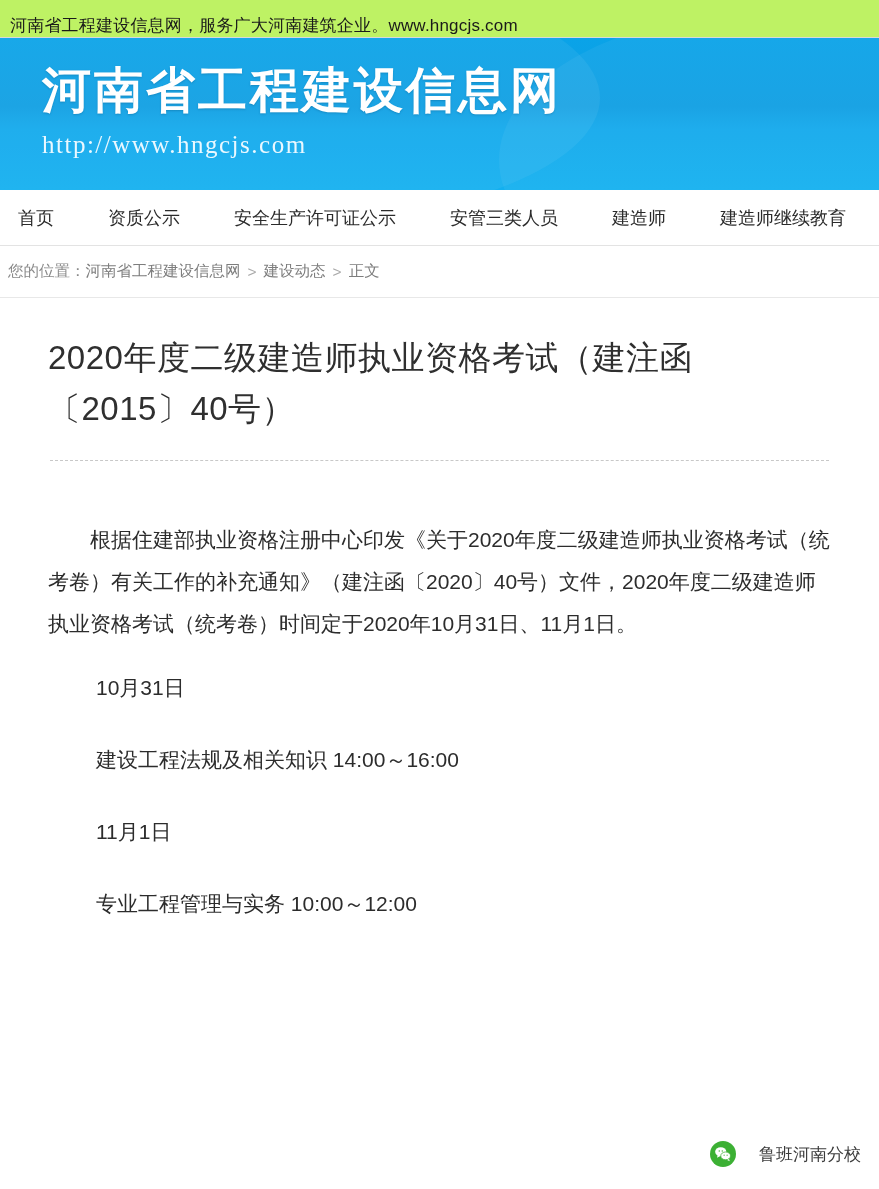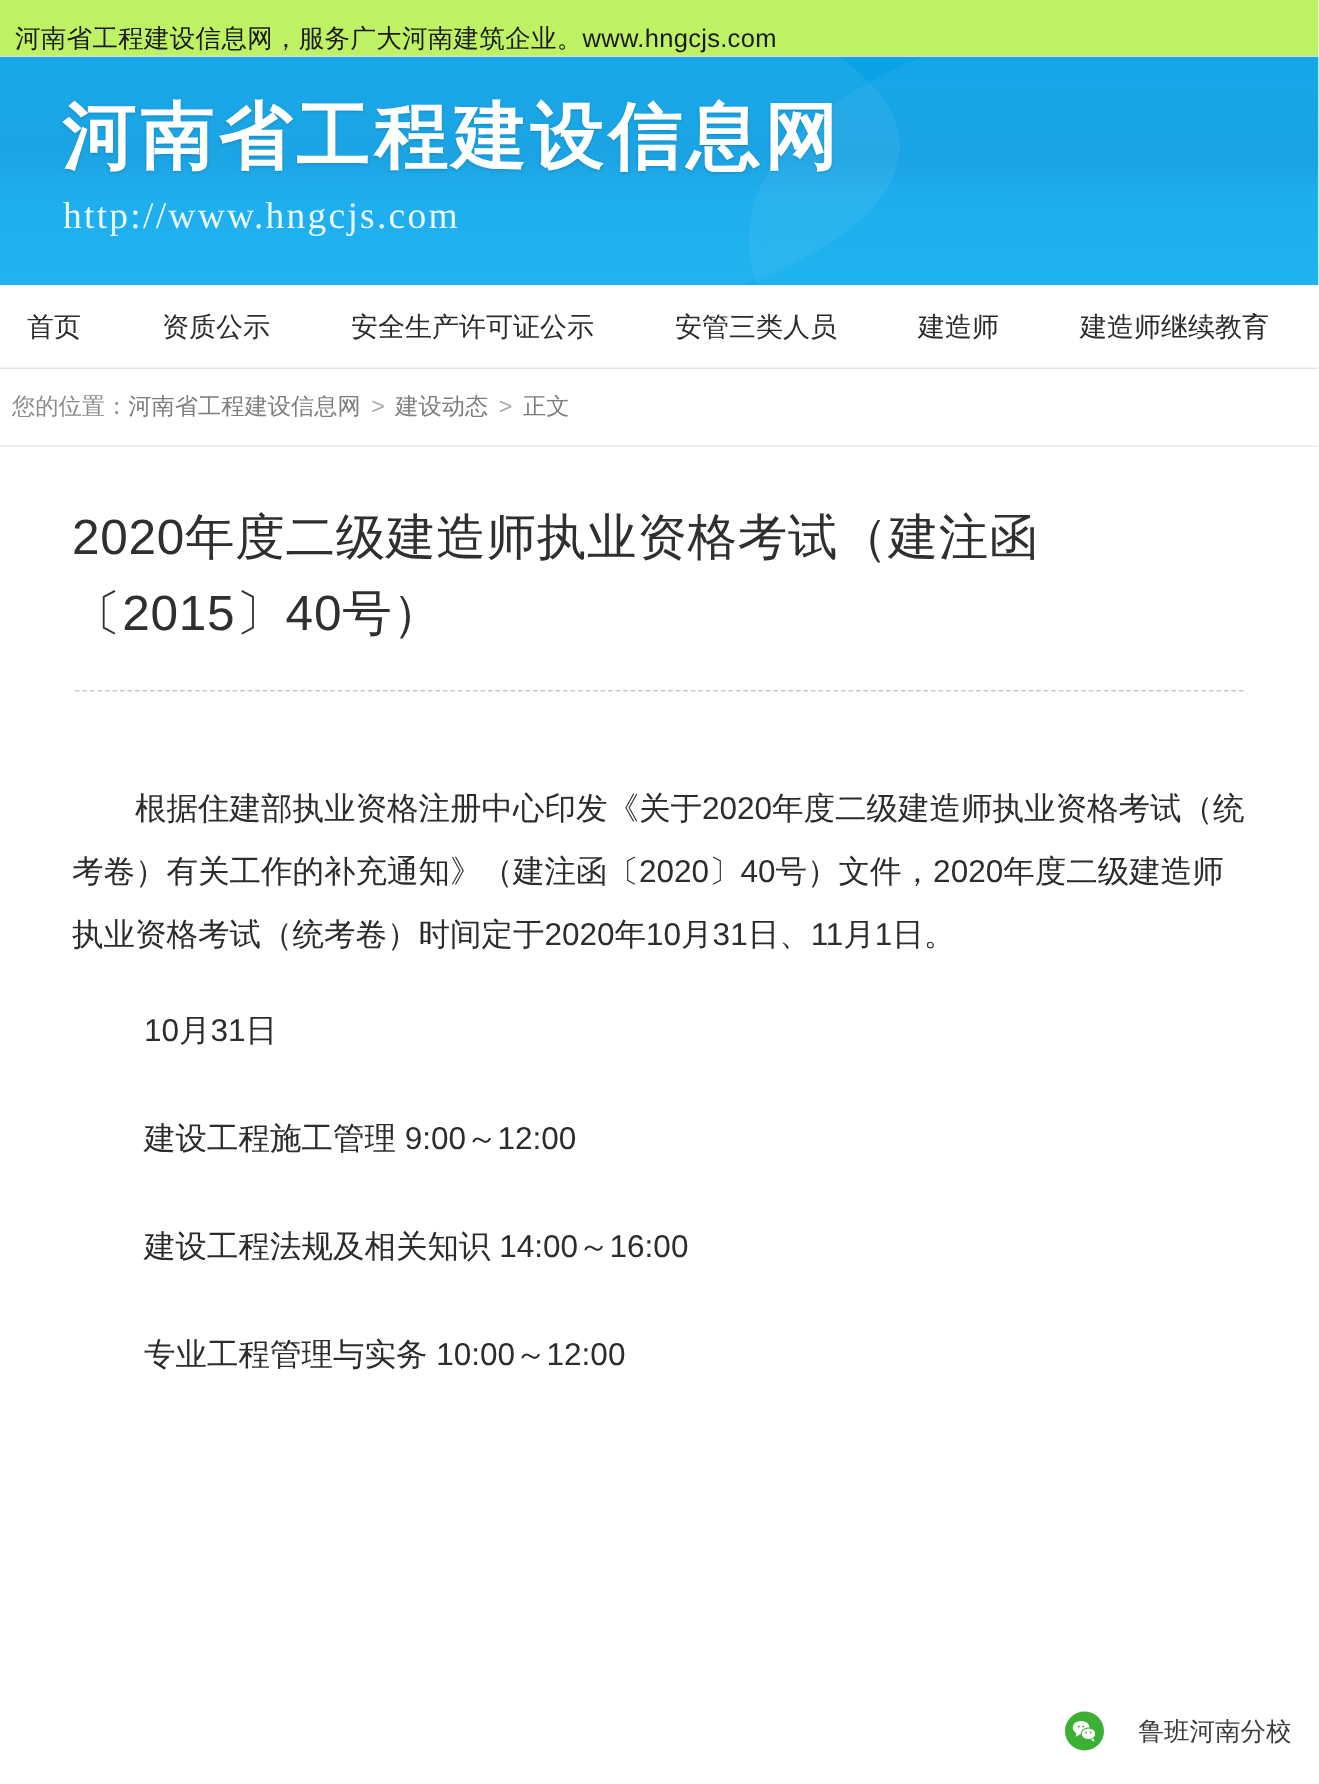--- a/index.html
+++ b/index.html
@@ -220,22 +220,22 @@
   <span class="crumb-current">正文</span>
 </div>
 
 <div class="article">
   <h1 class="article-title">2020年度二级建造师执业资格考试（建注函〔2015〕40号）</h1>
   <div class="divider-dashed"></div>
 
   <div class="article-body">
     <p class="para indent">根据住建部执业资格注册中心印发《关于2020年度二级建造师执业资格考试（统考卷）有关工作的补充通知》（建注函〔2020〕40号）文件，2020年度二级建造师执业资格考试（统考卷）时间定于2020年10月31日、11月1日。</p>
     <p class="para sub">10月31日</p>
-    <p class="para sub">建设工程施工管理 9:00～12:00</p>
     <p class="para sub">建设工程法规及相关知识 14:00～16:00</p>
+    <p class="para sub">11月1日</p>
     <p class="para sub">专业工程管理与实务 10:00～12:00</p>
   </div>
 </div>
 
 <div class="wechat-badge">
   <span class="wechat-icon">
     <svg width="18" height="18" viewBox="0 0 24 24" aria-hidden="true">
       <ellipse cx="9" cy="9" rx="7.5" ry="6" fill="#ffffff"></ellipse>
       <polygon points="5,13 4,17 8,15" fill="#ffffff"></polygon>
       <ellipse cx="15.5" cy="14.5" rx="6.5" ry="5.2" fill="#ffffff" stroke="#3cb034" stroke-width="1"></ellipse>

